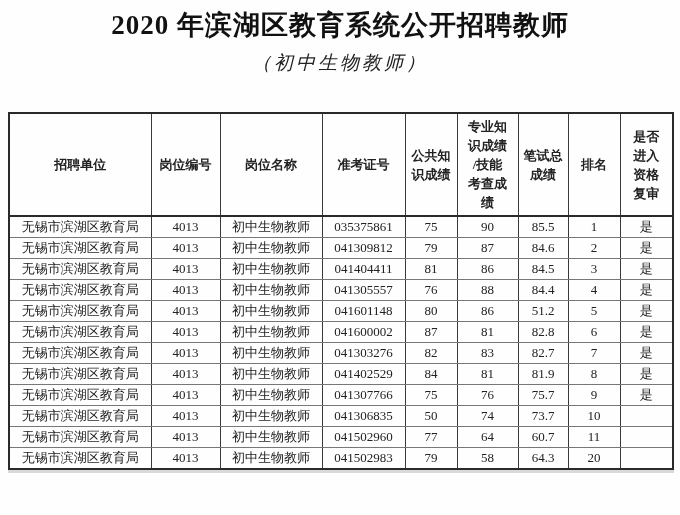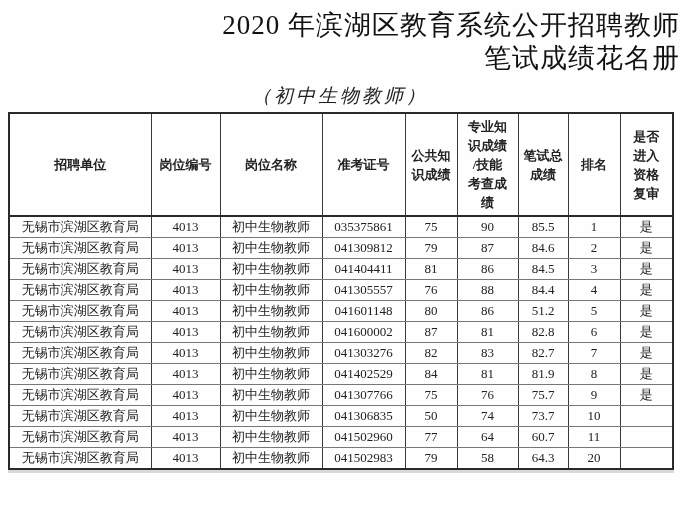--- a/index.html
+++ b/index.html
@@ -12,22 +12,22 @@
     font-family: "Liberation Serif", "DejaVu Serif", serif;
     color: #1a1a1a;
   }
   .page {
     position: relative;
     width: 680px;
     height: 515px;
     background: #fefefe;
   }
   .title {
-    text-align: right;
-    font-weight: normal;
+    text-align: center;
+    font-weight: bold;
     font-size: 27px;
     line-height: 33px;
     letter-spacing: 1px;
     color: #111;
   }
   .title-block {
     padding-top: 9px;
   }
   .subtitle {
     text-align: center;
@@ -75,21 +75,20 @@
   table.roster td.num {
     font-family: "Liberation Serif", "DejaVu Serif", serif;
   }
 </style>
 </head>
 <body>
 
 <div class="page">
   <div class="title-block">
     <div class="title">2020 年滨湖区教育系统公开招聘教师</div>
-    <div class="title">笔试成绩花名册</div>
     <div class="subtitle">（初中生物教师）</div>
   </div>
 
   <table class="roster">
     <colgroup>
         <col style="width: 142px;">
         <col style="width: 69px;">
         <col style="width: 102px;">
         <col style="width: 83px;">
         <col style="width: 52px;">

